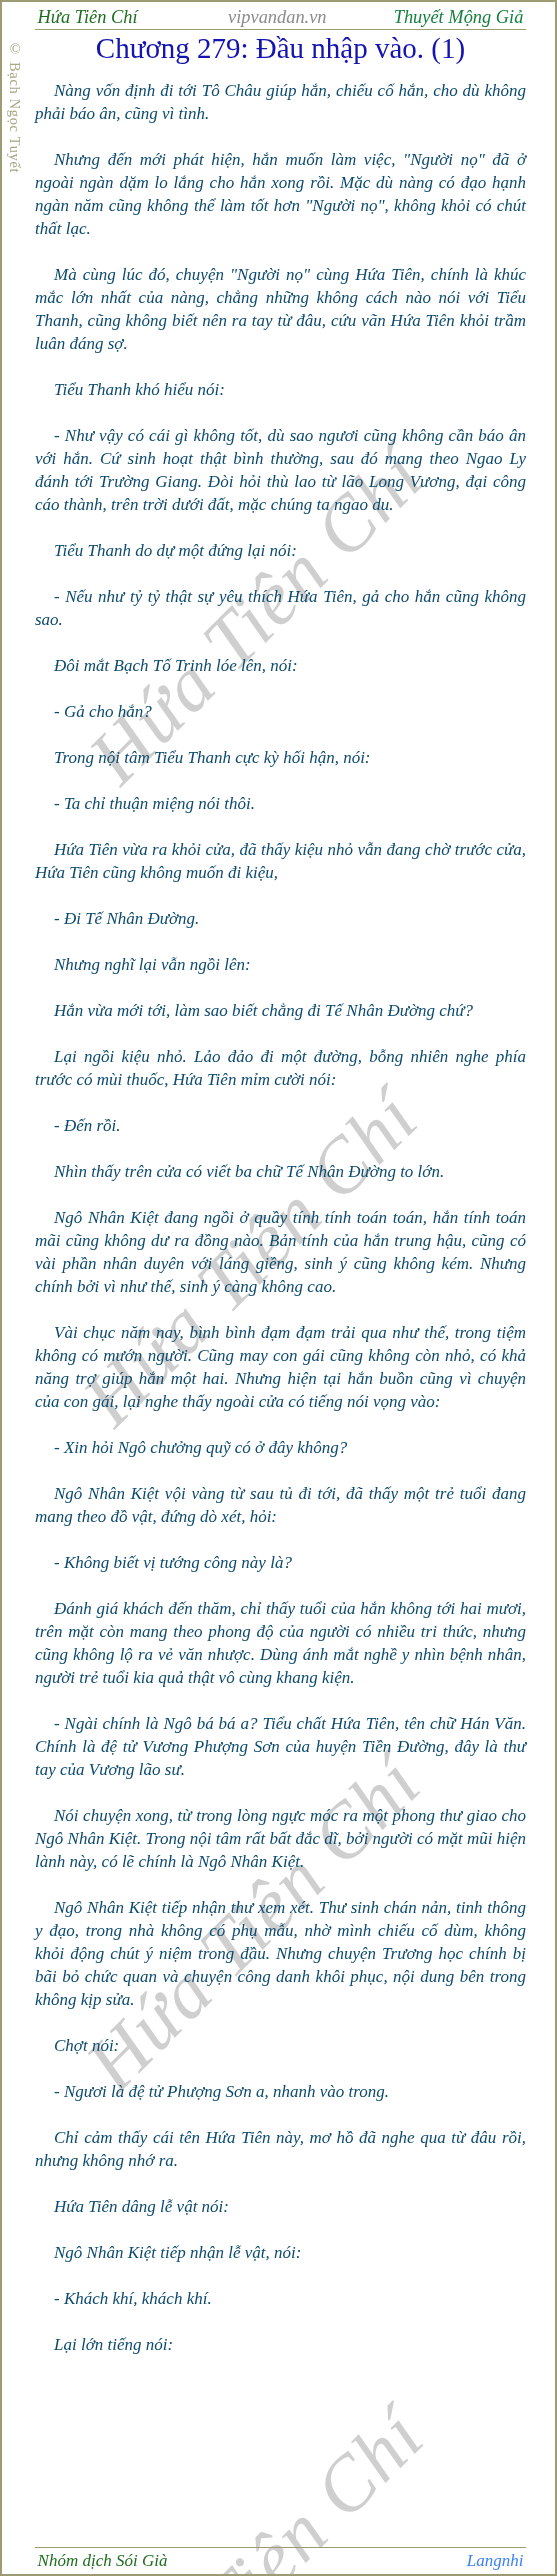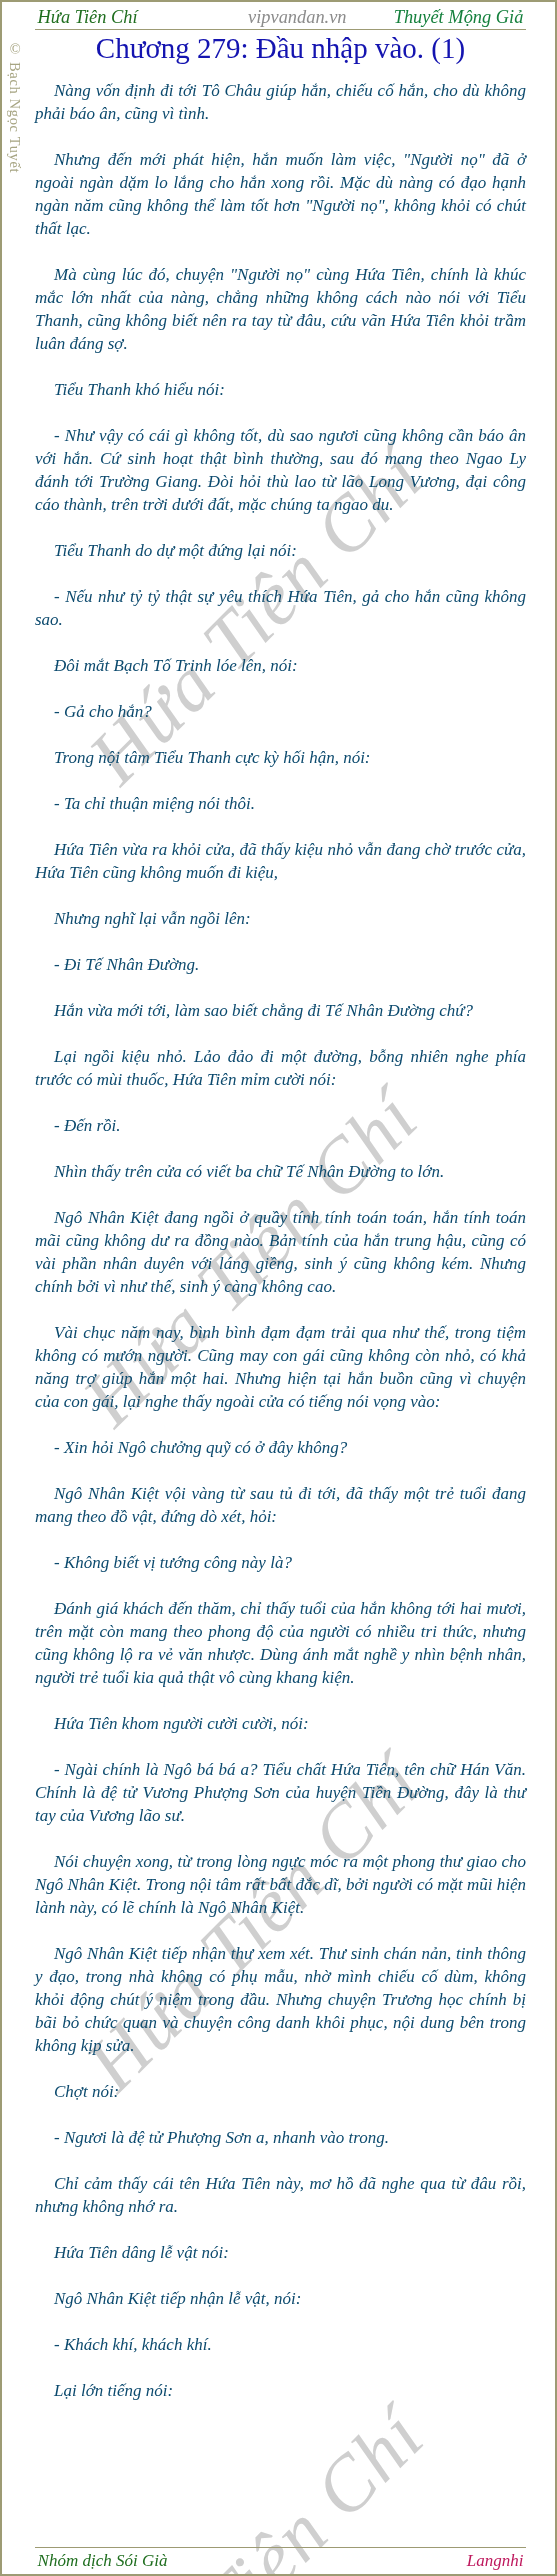--- a/index.html
+++ b/index.html
@@ -37,21 +37,21 @@
     left: 33px;
     width: 491px;
     top: 3.9px;
     height: 23.6px;
     border-bottom: 1.3px solid #9d9b74;
     font-style: italic;
     font-size: 18.4px;
     line-height: 23.6px;
   }
   .header .left { position: absolute; left: 2.6px; color: #1f6e1f; }
-  .header .center { position: absolute; left: 193px; color: #8c8c8c; margin-left: 20px; }
+  .header .center { position: absolute; left: 193px; color: #8c8c8c; }
   .header .right { position: absolute; right: 2.6px; color: #15803d; }
   .title {
     position: absolute;
     left: 33px; width: 491px;
     top: 33px;
     text-align: center;
     font-size: 29px;
     line-height: 27.5px;
     color: #1414b0;
   }
@@ -87,21 +87,21 @@
     left: 33px;
     width: 491px;
     top: 2545px;
     height: 26px;
     border-top: 1.3px solid #9d9b74;
     font-style: italic;
     font-size: 17px;
     line-height: 25px;
   }
   .footer .left { position: absolute; left: 2.6px; color: #1f6e1f; }
-  .footer .right { position: absolute; right: 2.6px; color: #be185d; margin-left: 25px; }
+  .footer .right { position: absolute; right: 2.6px; color: #3b82f6; margin-left: 25px; }
 </style>
 </head>
 <body>
 
 <div class="page">
 
   <div class="side-credit">© Bạch Ngọc Tuyết</div>
 
   <div class="header">
     <span class="left">Hứa Tiên Chí</span>
@@ -122,33 +122,32 @@
     <p>Mà cùng lúc đó, chuyện "Người nọ" cùng Hứa Tiên, chính là khúc mắc lớn nhất của nàng, chẳng những không cách nào nói với Tiểu Thanh, cũng không biết nên ra tay từ đâu, cứu vãn Hứa Tiên khỏi trầm luân đáng sợ.</p>
     <p>Tiểu Thanh khó hiểu nói:</p>
     <p>- Như vậy có cái gì không tốt, dù sao ngươi cũng không cần báo ân với hắn. Cứ sinh hoạt thật bình thường, sau đó mang theo Ngao Ly đánh tới Trường Giang. Đòi hỏi thù lao từ lão Long Vương, đại công cáo thành, trên trời dưới đất, mặc chúng ta ngao du.</p>
     <p>Tiểu Thanh do dự một đứng lại nói:</p>
     <p>- Nếu như tỷ tỷ thật sự yêu thích Hứa Tiên, gả cho hắn cũng không sao.</p>
     <p>Đôi mắt Bạch Tố Trinh lóe lên, nói:</p>
     <p>- Gả cho hắn?</p>
     <p>Trong nội tâm Tiểu Thanh cực kỳ hối hận, nói:</p>
     <p>- Ta chỉ thuận miệng nói thôi.</p>
     <p>Hứa Tiên vừa ra khỏi cửa, đã thấy kiệu nhỏ vẫn đang chờ trước cửa, Hứa Tiên cũng không muốn đi kiệu,</p>
+    <p>- Đi Tế Nhân Đường.</p>
     <p>Nhưng nghĩ lại vẫn ngồi lên:</p>
-    <p>- Đi Tế Nhân Đường.</p>
     <p>Hắn vừa mới tới, làm sao biết chẳng đi Tế Nhân Đường chứ?</p>
     <p>Lại ngồi kiệu nhỏ. Lảo đảo đi một đường, bỗng nhiên nghe phía trước có mùi thuốc, Hứa Tiên mỉm cười nói:</p>
     <p>- Đến rồi.</p>
     <p>Nhìn thấy trên cửa có viết ba chữ Tế Nhân Đường to lớn.</p>
     <p>Ngô Nhân Kiệt đang ngồi ở quầy tính tính toán toán, hắn tính toán mãi cũng không dư ra đồng nào. Bản tính của hắn trung hậu, cũng có vài phần nhân duyên với láng giềng, sinh ý cũng không kém. Nhưng chính bởi vì như thế, sinh ý càng không cao.</p>
     <p>Vài chục năm nay, bình bình đạm đạm trải qua như thế, trong tiệm không có mướn người. Cũng may con gái cũng không còn nhỏ, có khả năng trợ giúp hắn một hai. Nhưng hiện tại hắn buồn cũng vì chuyện của con gái, lại nghe thấy ngoài cửa có tiếng nói vọng vào:</p>
     <p>- Xin hỏi Ngô chưởng quỹ có ở đây không?</p>
     <p>Ngô Nhân Kiệt vội vàng từ sau tủ đi tới, đã thấy một trẻ tuổi đang mang theo đồ vật, đứng dò xét, hỏi:</p>
     <p>- Không biết vị tướng công này là?</p>
     <p>Đánh giá khách đến thăm, chỉ thấy tuổi của hắn không tới hai mươi, trên mặt còn mang theo phong độ của người có nhiều tri thức, nhưng cũng không lộ ra vẻ văn nhược. Dùng ánh mắt nghề y nhìn bệnh nhân, người trẻ tuổi kia quả thật vô cùng khang kiện.</p>
-    <p>Hứa Tiên khom người cười cười, nói:</p>
     <p>- Ngài chính là Ngô bá bá a? Tiểu chất Hứa Tiên, tên chữ Hán Văn. Chính là đệ tử Vương Phượng Sơn của huyện Tiền Đường, đây là thư tay của Vương lão sư.</p>
     <p>Nói chuyện xong, từ trong lòng ngực móc ra một phong thư giao cho Ngô Nhân Kiệt. Trong nội tâm rất bất đắc dĩ, bởi người có mặt mũi hiện lành này, có lẽ chính là Ngô Nhân Kiệt.</p>
     <p>Ngô Nhân Kiệt tiếp nhận thư xem xét. Thư sinh chán nản, tinh thông y đạo, trong nhà không có phụ mẫu, nhờ mình chiếu cố dùm, không khỏi động chút ý niệm trong đầu. Nhưng chuyện Trương học chính bị bãi bỏ chức quan và chuyện công danh khôi phục, nội dung bên trong không kịp sửa.</p>
     <p>Chợt nói:</p>
     <p>- Ngươi là đệ tử Phượng Sơn a, nhanh vào trong.</p>
     <p>Chỉ cảm thấy cái tên Hứa Tiên này, mơ hồ đã nghe qua từ đâu rồi, nhưng không nhớ ra.</p>
     <p>Hứa Tiên dâng lễ vật nói:</p>
     <p>Ngô Nhân Kiệt tiếp nhận lễ vật, nói:</p>
     <p>- Khách khí, khách khí.</p>
     <p>Lại lớn tiếng nói:</p>

